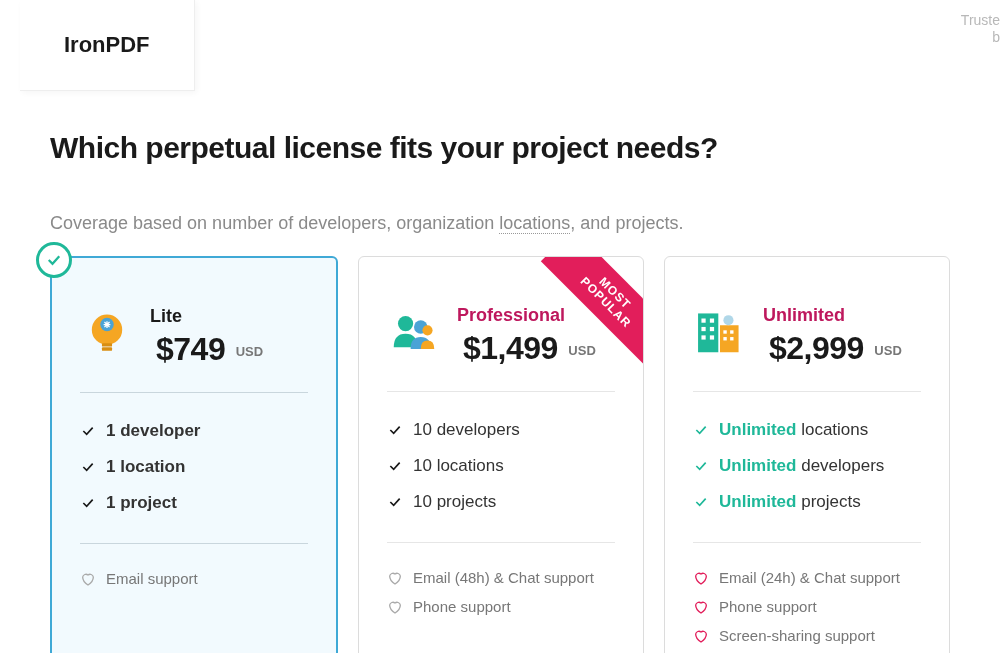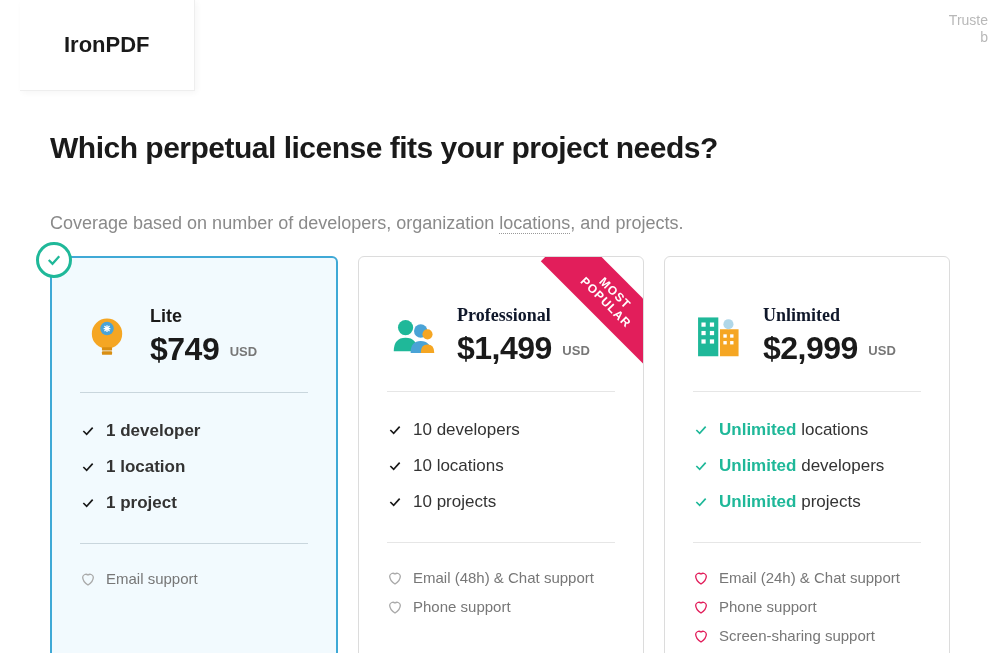--- a/index.html
+++ b/index.html
@@ -21,21 +21,21 @@
     margin-left: 20px;
     box-shadow: 2px 2px 6px rgba(0,0,0,0.04);
   }
   .trusted {
     position: absolute;
     right: 0;
     top: 12px;
     color: #b8b8b8;
     font-size: 14px;
     text-align: right;
-    padding-right: 12px;
+    padding-right: 0;
     line-height: 1.2;
   }
   .container {
     padding: 40px 50px 30px 50px;
   }
   h1.question {
     font-size: 30px;
     font-weight: 800;
     letter-spacing: -0.5px;
     margin-bottom: 10px;
@@ -92,36 +92,37 @@
     text-align: center;
     font-size: 12px;
     font-weight: 800;
     letter-spacing: 1px;
     padding: 10px 0;
     transform: rotate(45deg);
     line-height: 1.1;
   }
   .head-row {
     display: flex;
-    align-items: center;
+    align-items: flex-start;
     gap: 16px;
     margin-bottom: 24px;
   }
   .head-icon { width: 54px; height: 54px; flex-shrink: 0; }
   .tier-name {
     font-size: 18px;
     font-weight: 700;
     margin-bottom: 4px;
   }
-  .card:not(.selected) .tier-name { color: #0f172a; font-weight: 600; font-family: Liberation Serif, serif; }
+  .card:not(.selected) .tier-name { color: #be185d; font-weight: 600; }
   .price {
     font-size: 32px;
     font-weight: 900;
     letter-spacing: -0.5px;
     display: inline-block;
+    margin-left: 6px;
   }
   .currency {
     font-size: 13px;
     color: #777;
     font-weight: 600;
     margin-left: 6px;
     vertical-align: 4px;
   }
   hr.divider {
     border: none;

